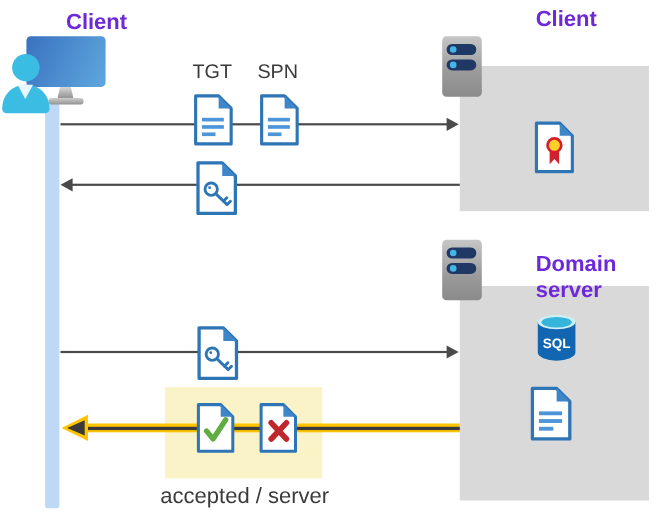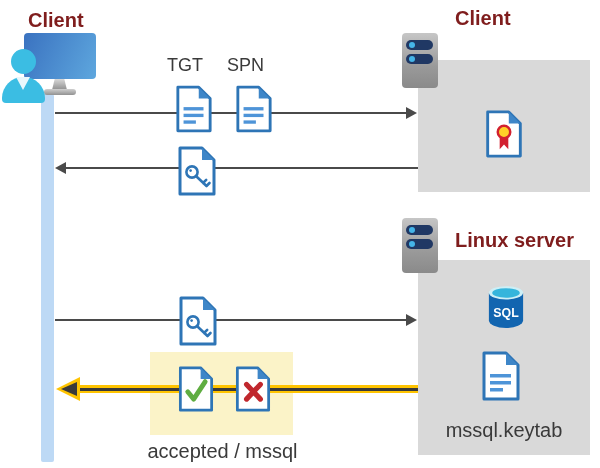--- a/index.html
+++ b/index.html
@@ -1,22 +1,22 @@
 <!DOCTYPE html>
 <html><head>
 <meta charset="utf-8">
 <style>
   html,body{margin:0;padding:0;background:#fff;}
   .canvas{position:relative;width:600px;height:468px;background:#fff;overflow:hidden;
           font-family:"Liberation Sans",sans-serif;}
   .abs{position:absolute;}
 
   
-  .title{font-weight:bold;font-size:20px;color:#7f1d1d;line-height:24px;}
-  .lbl{font-size:18px;color:#3a3a3a;text-align:left;}
+  .title{font-weight:bold;font-size:20px;color:#6d28d9;line-height:24px;margin-left:32px;}
+  .lbl{font-size:18px;color:#3a3a3a;text-align:right;}
   .cap{font-size:20px;color:#3a3a3a;text-align:center;}
 
   
   .panel{background:#d9d9d9;}
   .hl-box{background:#fbf3c8;}
 
   
   .lifeline{background:#bdd9f5;border-radius:2px;}
 
   
@@ -103,27 +103,26 @@
         <div class="dot"></div>
       </div>
   </div>
 
   <div class="abs title" style="left:28px;top:8px;">Client</div>
 
   <div class="abs" style="left:455px;top:6px;">
     <div class="title">Client</div>
   </div>
 
-  <div class="abs title" style="left:455px;top:228px;">Linux server</div>
+  <div class="abs title" style="left:455px;top:228px;">Domain server</div>
 
   <div class="abs lbl" style="left:167px;top:55px;width:44px;">TGT</div>
   <div class="abs lbl" style="left:227px;top:55px;width:44px;">SPN</div>
 
-  <div class="abs cap" style="left:418px;top:419px;width:172px;">mssql.keytab</div>
-  <div class="abs cap" style="left:140px;top:440px;width:165px;">accepted / mssql</div>
+  <div class="abs cap" style="left:140px;top:440px;width:165px;">accepted / server</div>
 
   <svg class="abs" style="left:175px;top:85px;" width="38" height="48" viewBox="0 0 40 50">
     <path d="M3 2 H25 L37 14 V48 H3 Z" fill="#ffffff" stroke="#2e75b6" stroke-width="3" stroke-linejoin="round"></path>
     <path d="M25 2 L25 14 H37 Z" fill="#3e86c8"></path>
     <rect x="9" y="23" width="21" height="3.5" fill="#4e94d8"></rect>
     <rect x="9" y="30" width="21" height="3.5" fill="#4e94d8"></rect>
     <rect x="9" y="37" width="13" height="3.5" fill="#4e94d8"></rect>
   </svg>
 
   <svg class="abs" style="left:235px;top:85px;" width="38" height="48" viewBox="0 0 40 50">

